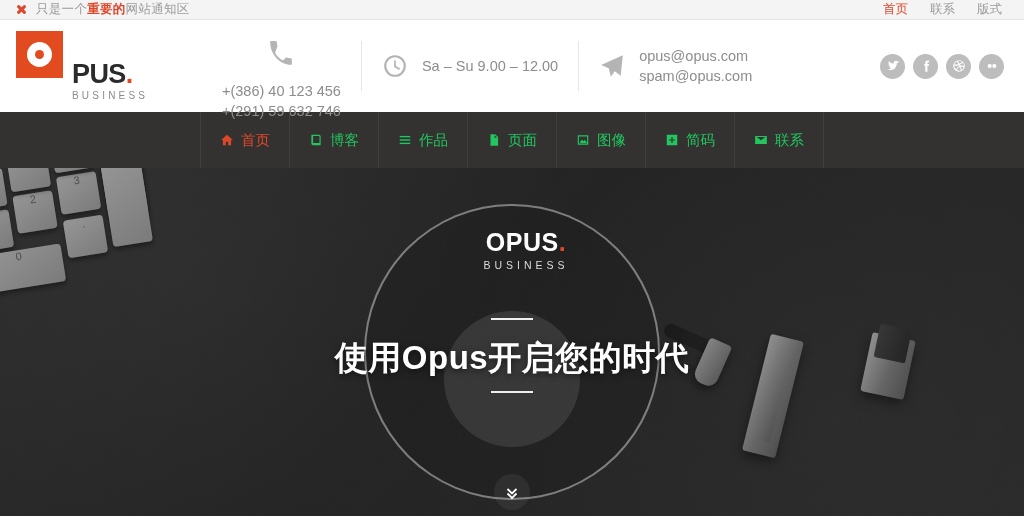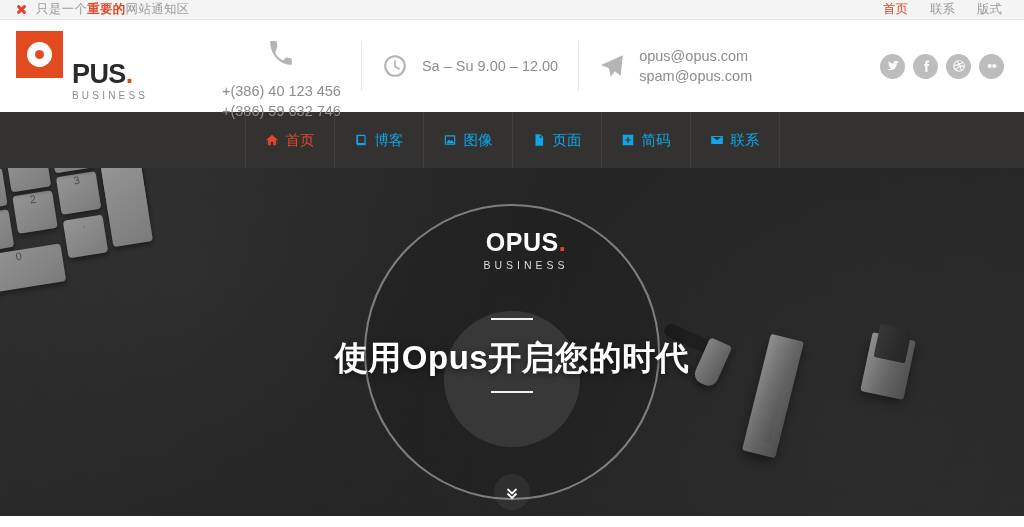--- a/index.html
+++ b/index.html
@@ -85,21 +85,21 @@
   }
   .soc svg{ width:14px;height:14px;fill:#fff;}
 
   
   .nav{
     height:56px;width:100%;background:#333231;
     display:flex;align-items:stretch;justify-content:center;
   }
   .nav-item{
     display:flex;align-items:center;gap:7px;
-    padding:0 19px;color:#0ea5e9;font-size:14.5px;
+    padding:0 19px;color:#22c55e;font-size:14.5px;
     border-right:1px solid #403f3e;
     cursor:pointer; white-space:nowrap;
   }
   .nav-item:first-child{ border-left:1px solid #403f3e; }
   .nav-item.active{ color:#e0472a; }
   .nav-ico{ width:14px;height:14px;display:block;}
   .nav-ico svg{ display:block;width:14px;height:14px;fill:currentColor;}
 
   
   .hero{
@@ -249,21 +249,21 @@
   <div class="info-group">
 
     <div class="info-block">
       <span class="info-ico">
         <svg viewBox="0 0 24 24">
             <path d="M6.6 10.8c1.6 3.1 4.1 5.6 7.2 7.2l2.4-2.4c.3-.3.7-.4 1.1-.3 1.2.4 2.4.6 3.7.6.6 0 1 .4 1 1V21c0 .6-.4 1-1 1C11.3 22 2 12.7 2 1c0-.6.4-1 1-1h4.1c.6 0 1 .4 1 1 0 1.3.2 2.5.6 3.7.1.4 0 .8-.3 1.1L6.6 10.8z"></path>
           </svg>
       </span>
       <div class="info-lines">
         <div>+(386) 40 123 456</div>
-        <div>+(386) 59 632 746</div>
+        <div>+(291) 59 632 746</div>
       </div>
     </div>
 
     <div class="info-block">
       <span class="info-ico">
         <svg viewBox="0 0 24 24">
             <path d="M12 2a10 10 0 100 20 10 10 0 000-20zm0 18a8 8 0 110-16 8 8 0 010 16zm.8-13h-1.6v6l4.7 2.8.8-1.4-3.9-2.3V7z"></path>
           </svg>
       </span>
       <div class="info-lines">
@@ -323,37 +323,47 @@
 
   <div class="nav-item">
     <span class="nav-ico">
       <svg viewBox="0 0 24 24">
           <path d="M4 3h13a3 3 0 013 3v15H7a3 3 0 01-3-3V3zm3 2v12h11V6a1 1 0 00-1-1H7z"></path>
         </svg>
     </span>
     <span>博客</span>
   </div>
 
+  <div class="nav-item">
+    <span class="nav-ico">
+      <svg viewBox="0 0 24 24">
+          <rect x="3" y="5" width="18" height="2.4"></rect>
+          <rect x="3" y="10.8" width="18" height="2.4"></rect>
+          <rect x="3" y="16.6" width="18" height="2.4"></rect>
+        </svg>
+    </span>
+    <span>作品</span>
+  </div>
+
+  <div class="nav-item">
+    <span class="nav-ico">
+      <svg viewBox="0 0 24 24">
+          <path d="M6 2h8l5 5v15H6V2zm7 1.8V8h4.2L13 3.8z"></path>
+        </svg>
+    </span>
+    <span>页面</span>
+  </div>
 
   <div class="nav-item">
     <span class="nav-ico">
       <svg viewBox="0 0 24 24">
           <path d="M3 4h18v16H3V4zm2 2v12h14V6H5zm2 9l3.2-4 2.4 3 2.2-2.6L19 17H7z"></path>
         </svg>
     </span>
     <span>图像</span>
-  </div>
-
-  <div class="nav-item">
-    <span class="nav-ico">
-      <svg viewBox="0 0 24 24">
-          <path d="M6 2h8l5 5v15H6V2zm7 1.8V8h4.2L13 3.8z"></path>
-        </svg>
-    </span>
-    <span>页面</span>
   </div>
 
   <div class="nav-item">
     <span class="nav-ico">
       <svg viewBox="0 0 24 24">
           <path d="M3 3h18v18H3V3zm8 4v4H7v2h4v4h2v-4h4v-2h-4V7h-2z"></path>
         </svg>
     </span>
     <span>简码</span>
   </div>

